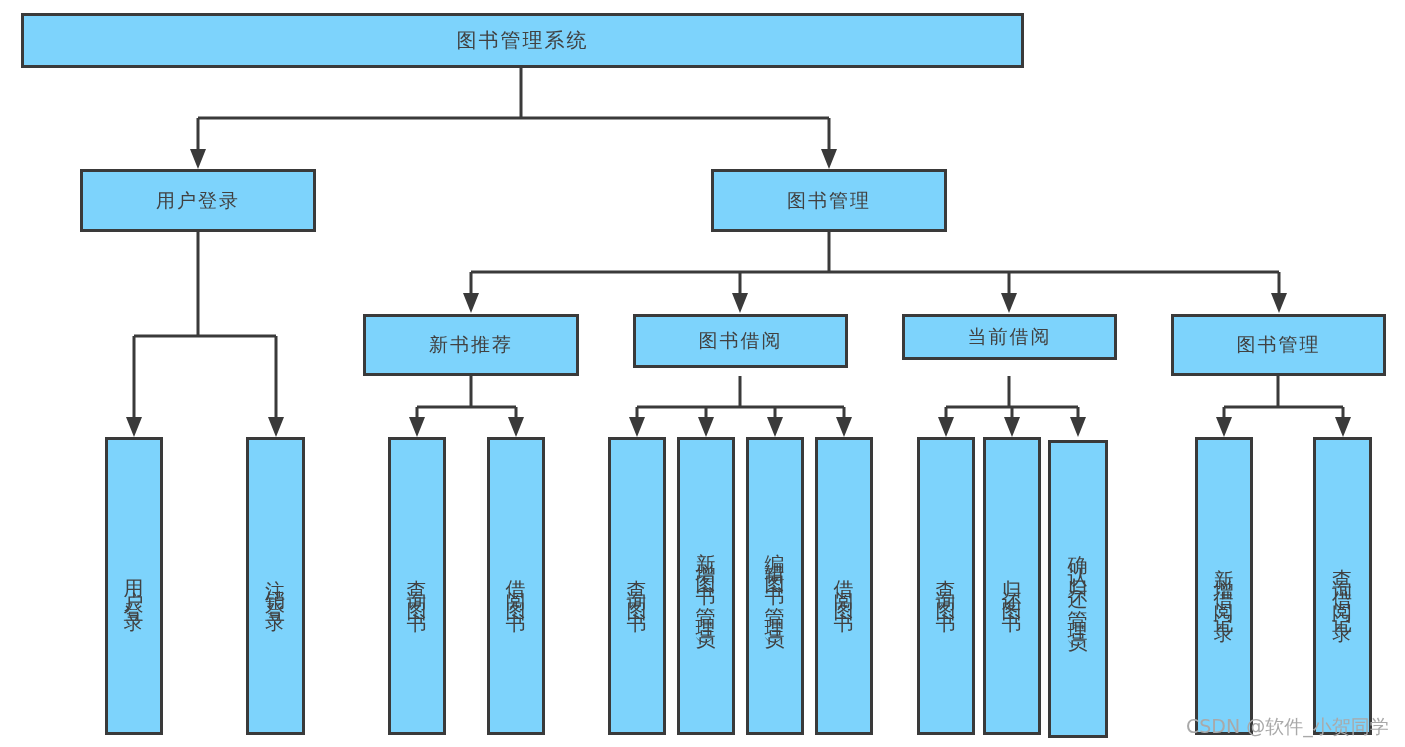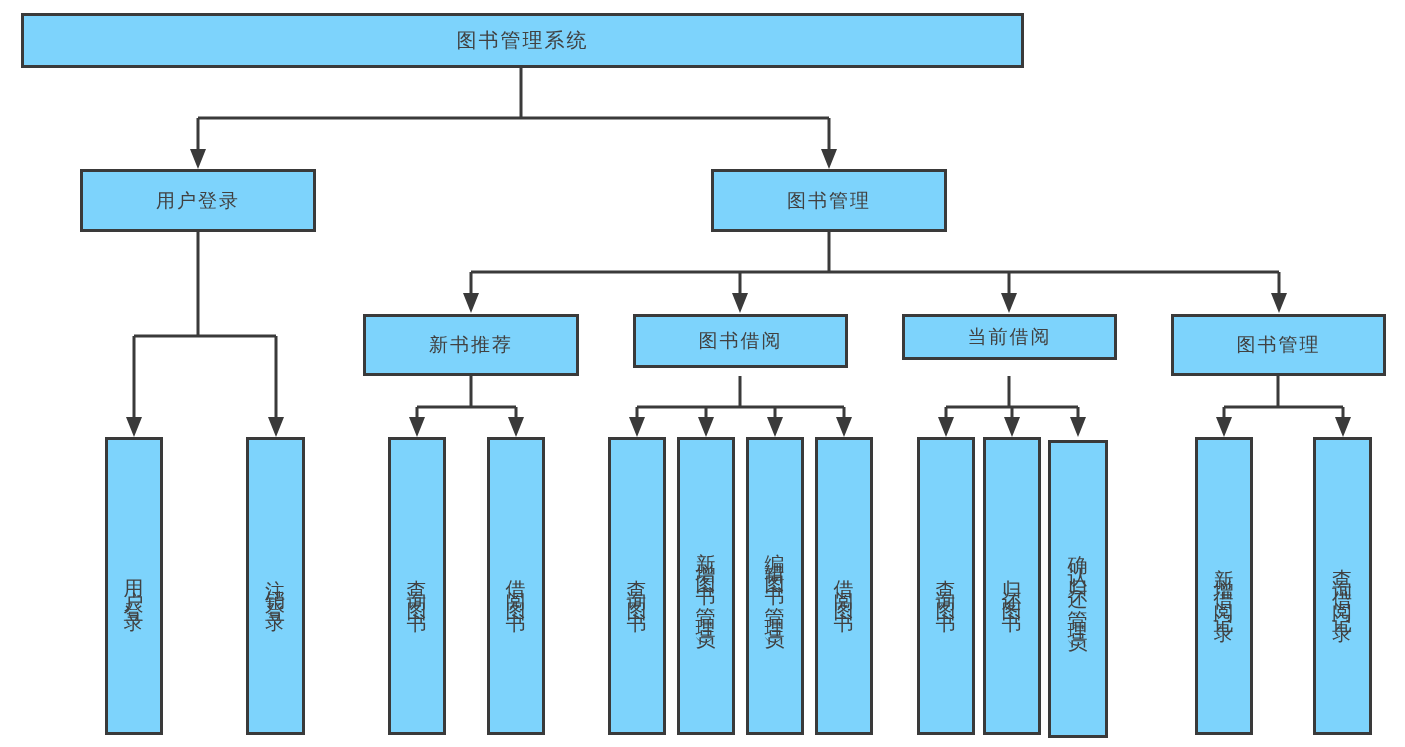--- a/index.html
+++ b/index.html
@@ -139,14 +139,15 @@
     <span>确认归还（管理员）</span>
   </div>
 
   <div class="node vnode" style="left:1195px; top:437px; width:58px; height:298px;">
     <span>新增借阅记录</span>
   </div>
   <div class="node vnode" style="left:1313px; top:437px; width:59px; height:298px;">
     <span>查询借阅记录</span>
   </div>
 
+  <div class="watermark">CSDN @软件_小贺同学</div>
 
 </div>
 
 </body></html>

